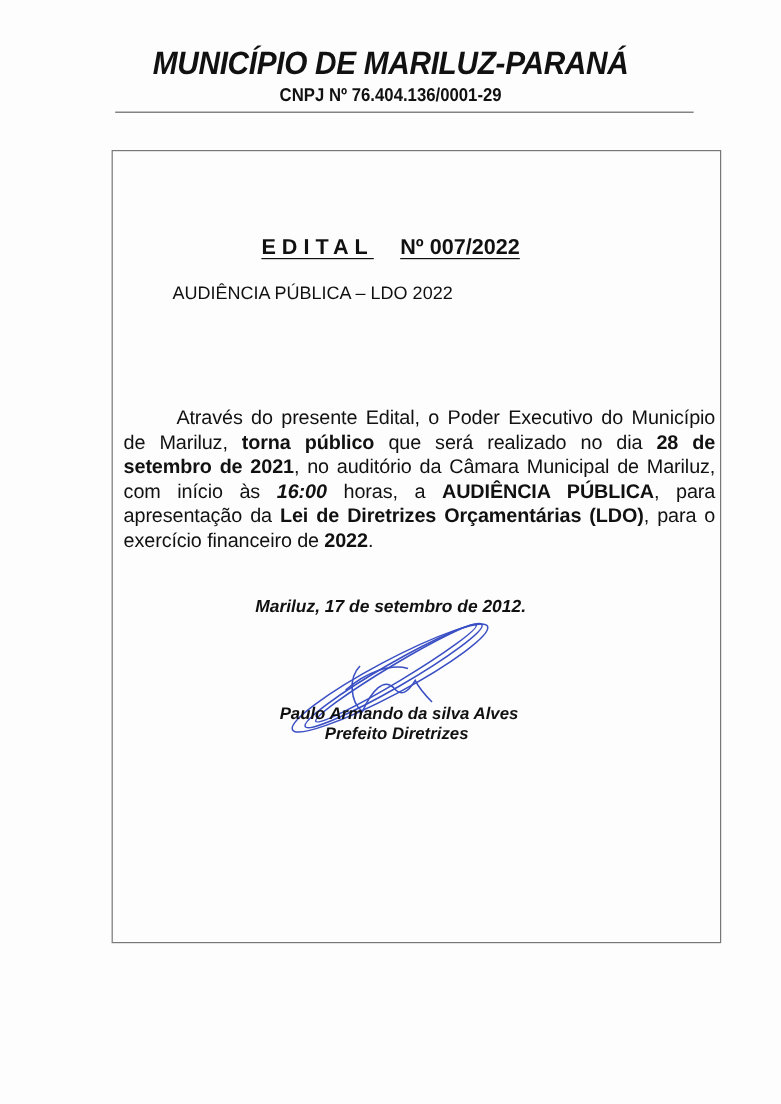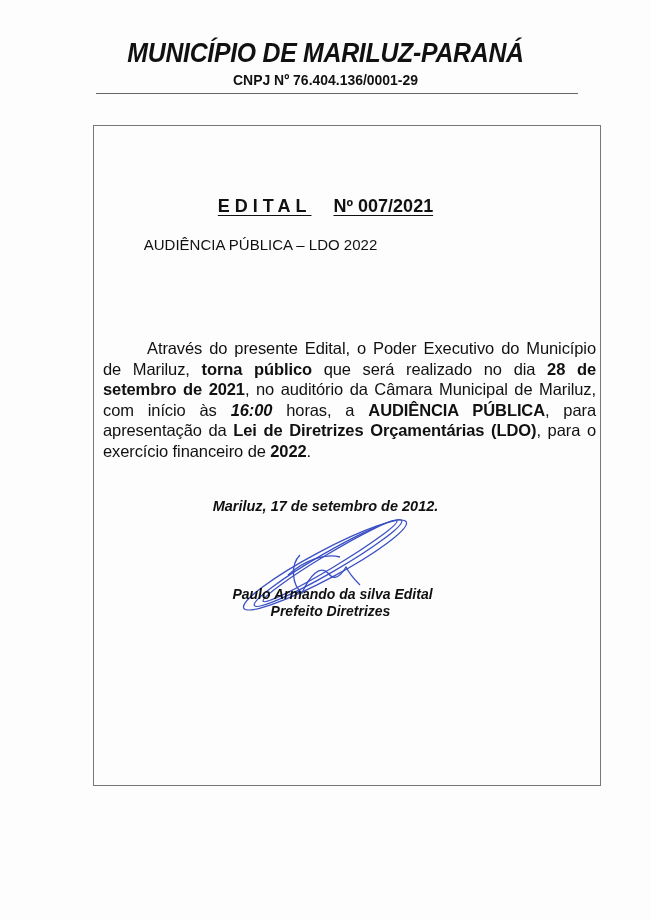--- a/index.html
+++ b/index.html
@@ -60,34 +60,34 @@
 </head>
 <body>
 
 <div class="title">MUNICÍPIO DE MARILUZ-PARANÁ</div>
 <div class="cnpj">CNPJ Nº 76.404.136/0001-29</div>
 <div class="rule"></div>
 
 <div class="box"></div>
 
 <div class="edital">
-  <span class="spaced">EDITAL</span><span>Nº 007/2021</span>
+  <span class="spaced">EDITAL</span><span>Nº 007/2022</span>
 </div>
 <div class="subtitle">AUDIÊNCIA PÚBLICA – LDO 2022</div>
 
 <div class="body-text">
   <span>Através do presente Edital, o Poder Executivo do Município de Mariluz, </span><b>torna público</b><span> que será realizado no dia </span><b>28 de setembro de 2021</b><span>, no auditório da Câmara Municipal de Mariluz, com início às </span><span class="bi">16:00</span><span> horas, a </span><b>AUDIÊNCIA PÚBLICA</b><span>, para apresentação da </span><b>Lei de Diretrizes Orçamentárias (LDO)</b><span>, para o exercício financeiro de </span><b>2022</b><span>.</span>
 </div>
 
 <div class="date-line">Mariluz, 17 de setembro de 2012.</div>
 
 <svg class="signature" viewBox="0 0 180 100">
   <g fill="none" stroke="#3a4fc4" stroke-width="1.3">
     <ellipse cx="95" cy="50" rx="92" ry="14" transform="rotate(-28 95 50)"></ellipse>
     <ellipse cx="98" cy="48" rx="85" ry="10" transform="rotate(-30 98 48)"></ellipse>
     <ellipse cx="100" cy="46" rx="78" ry="7" transform="rotate(-31 100 46)"></ellipse>
     <path d="M70 40 C 60 50, 62 70, 72 78 C 80 60, 90 50, 98 58 C 104 66, 110 62, 116 52 C 120 60, 126 66, 130 70"></path>
     <path d="M58 60 C 75 45, 95 38, 110 42"></path>
   </g>
 </svg>
 
-<div class="signer">Paulo Armando da silva Edital</div>
+<div class="signer">Paulo Armando da silva Alves</div>
 <div class="role">Prefeito Diretrizes</div>
 
 </body></html>

